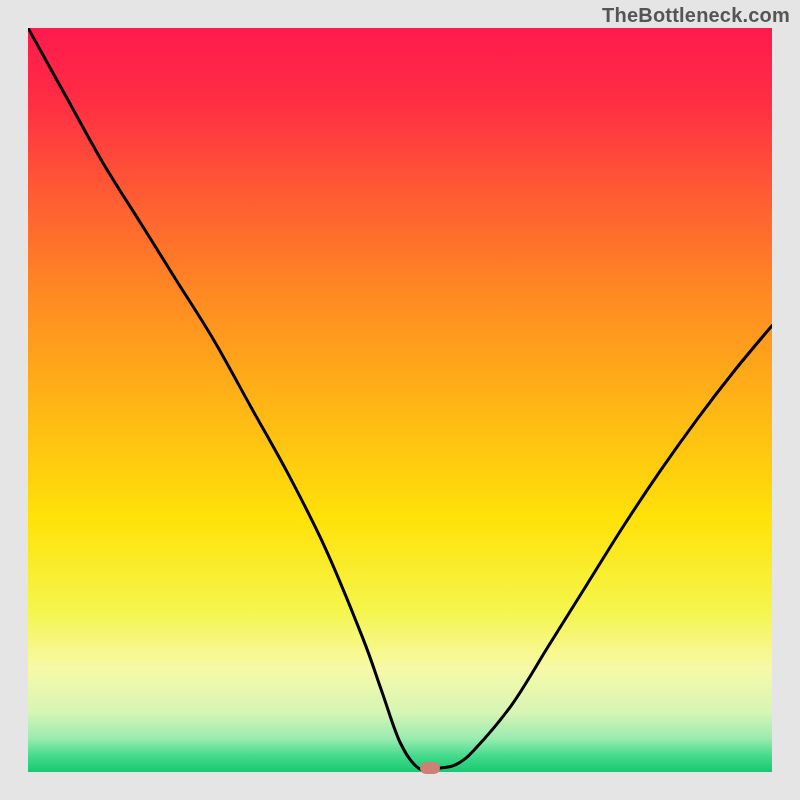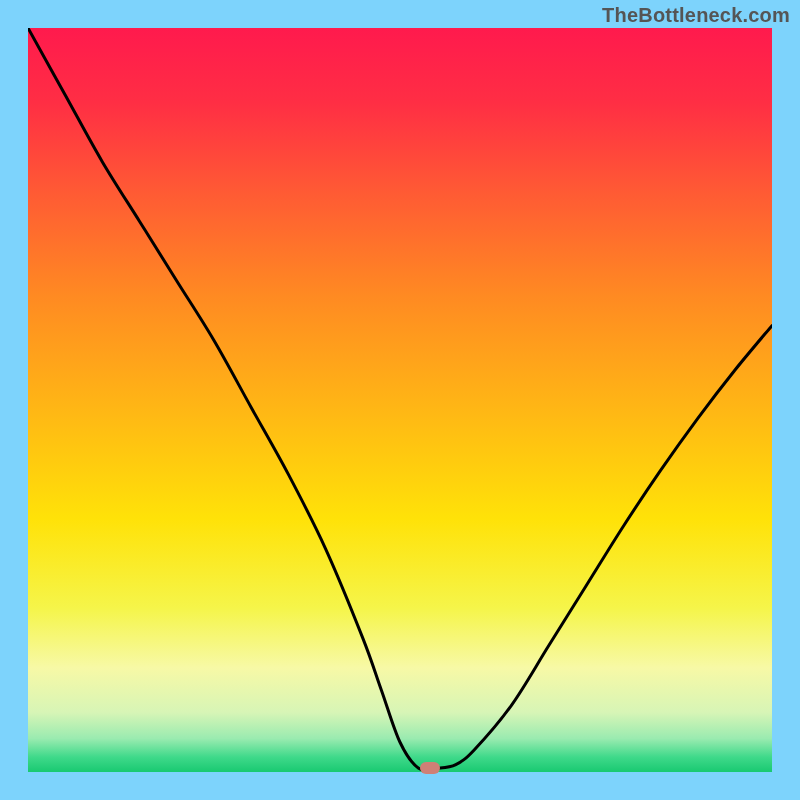--- a/index.html
+++ b/index.html
@@ -8,21 +8,21 @@
     width: 800px;
     height: 800px;
     background: #000;
     font-family: Arial, Helvetica, sans-serif;
     overflow: hidden;
   }
   .frame {
     position: relative;
     width: 800px;
     height: 800px;
-    background: #7dd3fc;
+    background: #e5e5e5;
   }
   .watermark {
     position: absolute;
     top: 4px;
     right: 10px;
     color: #555;
     font-size: 20px;
     font-weight: bold;
     letter-spacing: 0.2px;
     z-index: 10;

